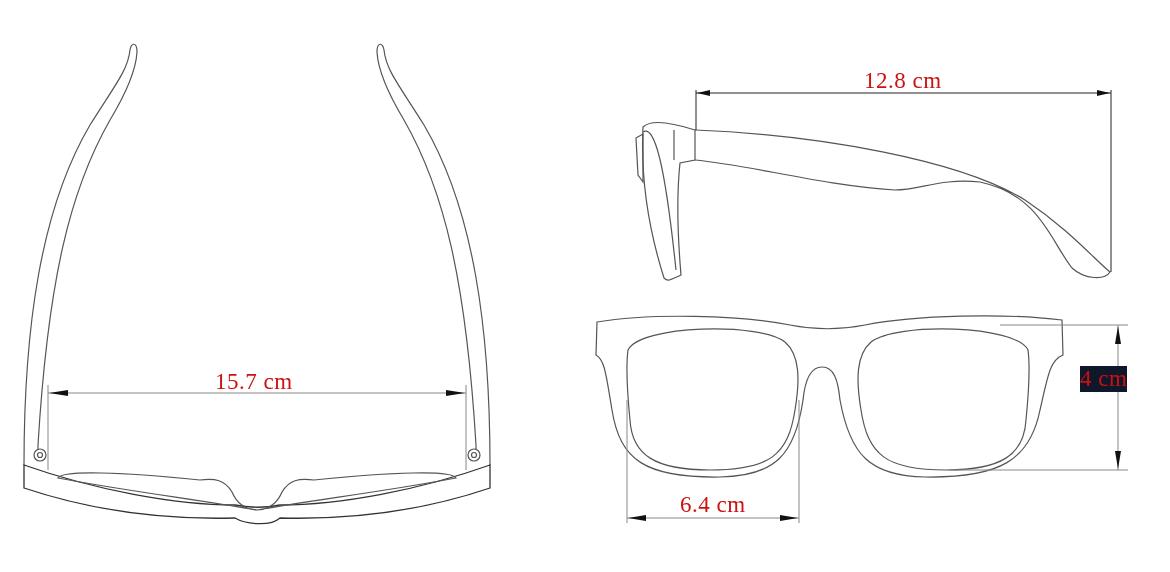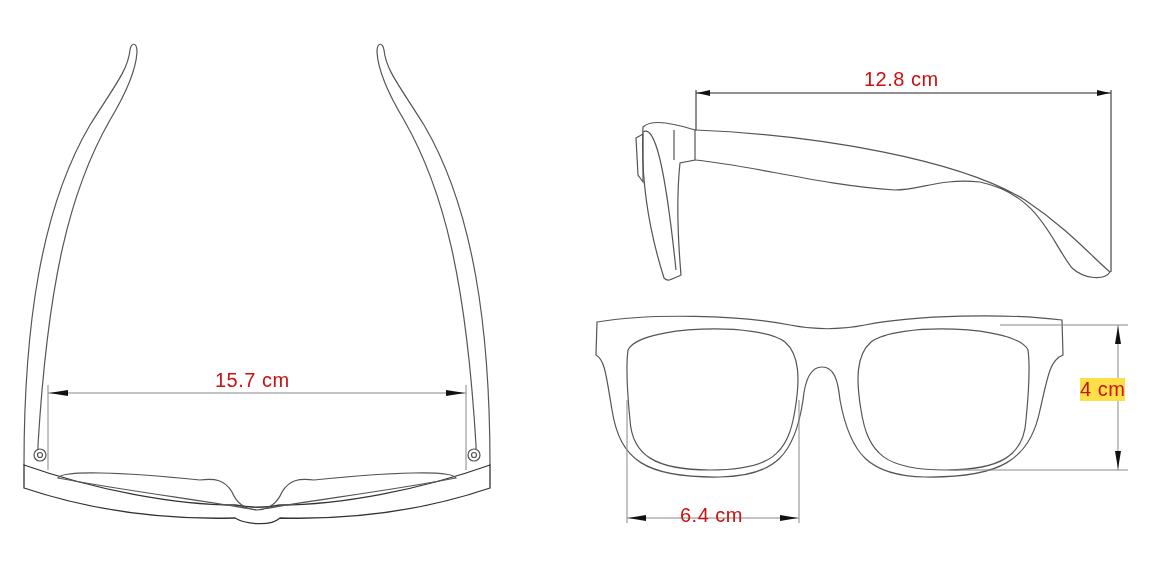--- a/index.html
+++ b/index.html
@@ -4,22 +4,22 @@
 <style>
   html, body { margin: 0; padding: 0; background: #ffffff; }
   body { width: 1170px; height: 572px; position: relative; overflow: hidden;
          font-family: "DejaVu Sans", sans-serif; }
   svg { position: absolute; left: 0; top: 0; }
   .outline { fill: none; stroke: #555555; stroke-width: 1.2; }
   .outline-dark { fill: none; stroke: #333333; stroke-width: 1.3; }
   .dim { fill: none; stroke: #888888; stroke-width: 1; }
   .dim-dark { fill: none; stroke: #222222; stroke-width: 1; }
   .arrow { fill: #111111; stroke: none; }
-  .label { position: absolute; color: #cc1111; font-size: 20px; white-space: nowrap;
-           font-family: Liberation Sans, sans-serif; letter-spacing: 0.5px; }
+  .label { position: absolute; color: #cc1111; font-size: 23px; white-space: nowrap;
+           font-family: Liberation Serif, serif; letter-spacing: 0.5px; }
 </style>
 </head>
 <body>
 
 <svg width="1170" height="572" viewBox="0 0 1170 572">
 
   <g>
 
     <path class="outline" d="M24,465 C24,330 40,210 90,125 C115,85 128,70 130,50 C131,42 137,42 137,52
          C136,70 125,95 110,120 C70,190 48,280 38,445 L38,450"></path>
@@ -91,14 +91,14 @@
     <line class="dim" x1="627" y1="400" x2="627" y2="523"></line>
     <line class="dim" x1="799" y1="400" x2="799" y2="523"></line>
     <line class="dim" x1="627" y1="518" x2="799" y2="518"></line>
     <polygon class="arrow" points="628,518 646,515 646,521"></polygon>
     <polygon class="arrow" points="798,518 780,515 780,521"></polygon>
   </g>
 </svg>
 
 <div class="label" style="left:215px; top:369px;">15.7 cm</div>
 <div class="label" style="left:864px; top:68px;">12.8 cm</div>
-<div class="label" style="left:1080px; top:378px; background:#fde047;">4 cm</div>
-<div class="label" style="left:680px; top:492px;margin-top:12px;">6.4 cm</div>
+<div class="label" style="left:1080px; top:366px; background:#0f172a;">4 cm</div>
+<div class="label" style="left:680px; top:492px;">6.4 cm</div>
 
 </body></html>

